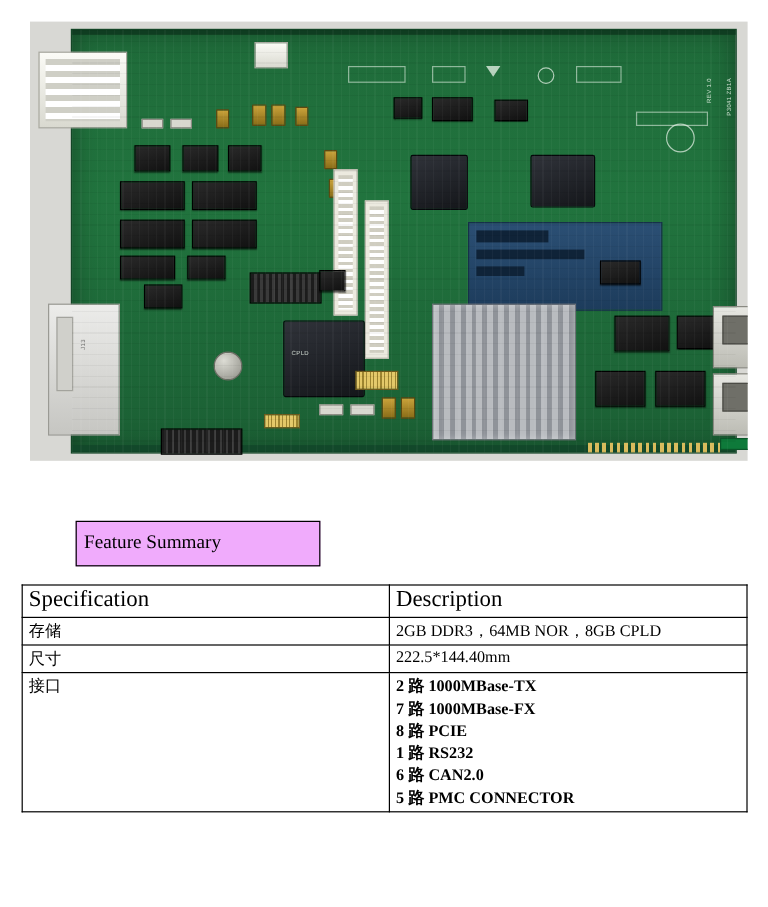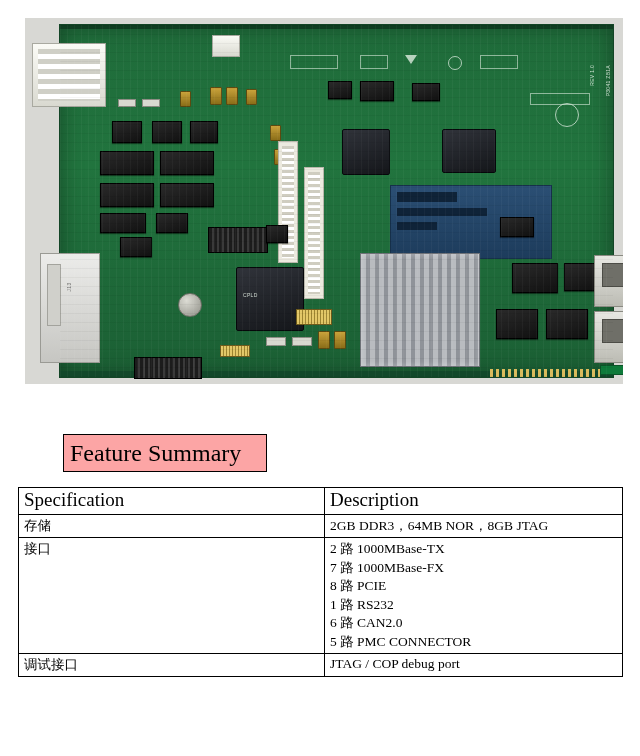--- a/index.html
+++ b/index.html
@@ -133,26 +133,26 @@
   }
 
   
   .fs-title {
     position: absolute;
     left: 63px;
     top: 434px;
     width: 204px;
     height: 38px;
     border: 1px solid #000;
-    background: #fca5a5;
+    background: #f0abfc;
     box-sizing: border-box;
     display: flex;
     align-items: center;
     padding-left: 6px;
-    font-size: 24px;
+    font-size: 16px;
     color: #000;
   }
 
   
   .tbl-wrap {
     position: absolute;
     left: 18px;
     top: 487px;
     width: 604px;
   }
@@ -170,21 +170,21 @@
     color: #000;
     text-align: left;
     font-weight: normal;
   }
   table.spec th {
     font-size: 19px;
     padding: 1px 5px 3px 5px;
   }
   col.c1 { width: 306px; }
   col.c2 { width: 298px; }
-  .multi div { line-height: 18.5px; }
+  .multi div { line-height: 18.5px; font-weight: bold; }
   .cell-line { line-height: 19px; }
 </style>
 </head>
 <body>
 
 <div class="photo">
   <div class="pcb">
     <div class="pcb-top-edge"></div>
     <div class="pcb-bot-edge"></div>
 
@@ -297,32 +297,32 @@
       </colgroup>
     <thead>
       <tr>
         <th>Specification</th>
         <th>Description</th>
       </tr>
     </thead>
     <tbody>
       <tr>
         <td>存储</td>
-        <td>2GB DDR3，64MB NOR，8GB JTAG</td>
+        <td>2GB DDR3，64MB NOR，8GB CPLD</td>
+      </tr>
+      <tr>
+        <td>尺寸</td>
+        <td>222.5*144.40mm</td>
       </tr>
       <tr>
         <td>接口</td>
         <td class="multi">
           <div class="cell-line">2 路 1000MBase-TX</div>
           <div class="cell-line">7 路 1000MBase-FX</div>
           <div class="cell-line">8 路 PCIE</div>
           <div class="cell-line">1 路 RS232</div>
           <div class="cell-line">6 路 CAN2.0</div>
           <div class="cell-line">5 路 PMC CONNECTOR</div>
         </td>
       </tr>
-      <tr>
-        <td>调试接口</td>
-        <td>JTAG / COP debug port</td>
-      </tr>
     </tbody>
   </table>
 </div>
 
 </body></html>

